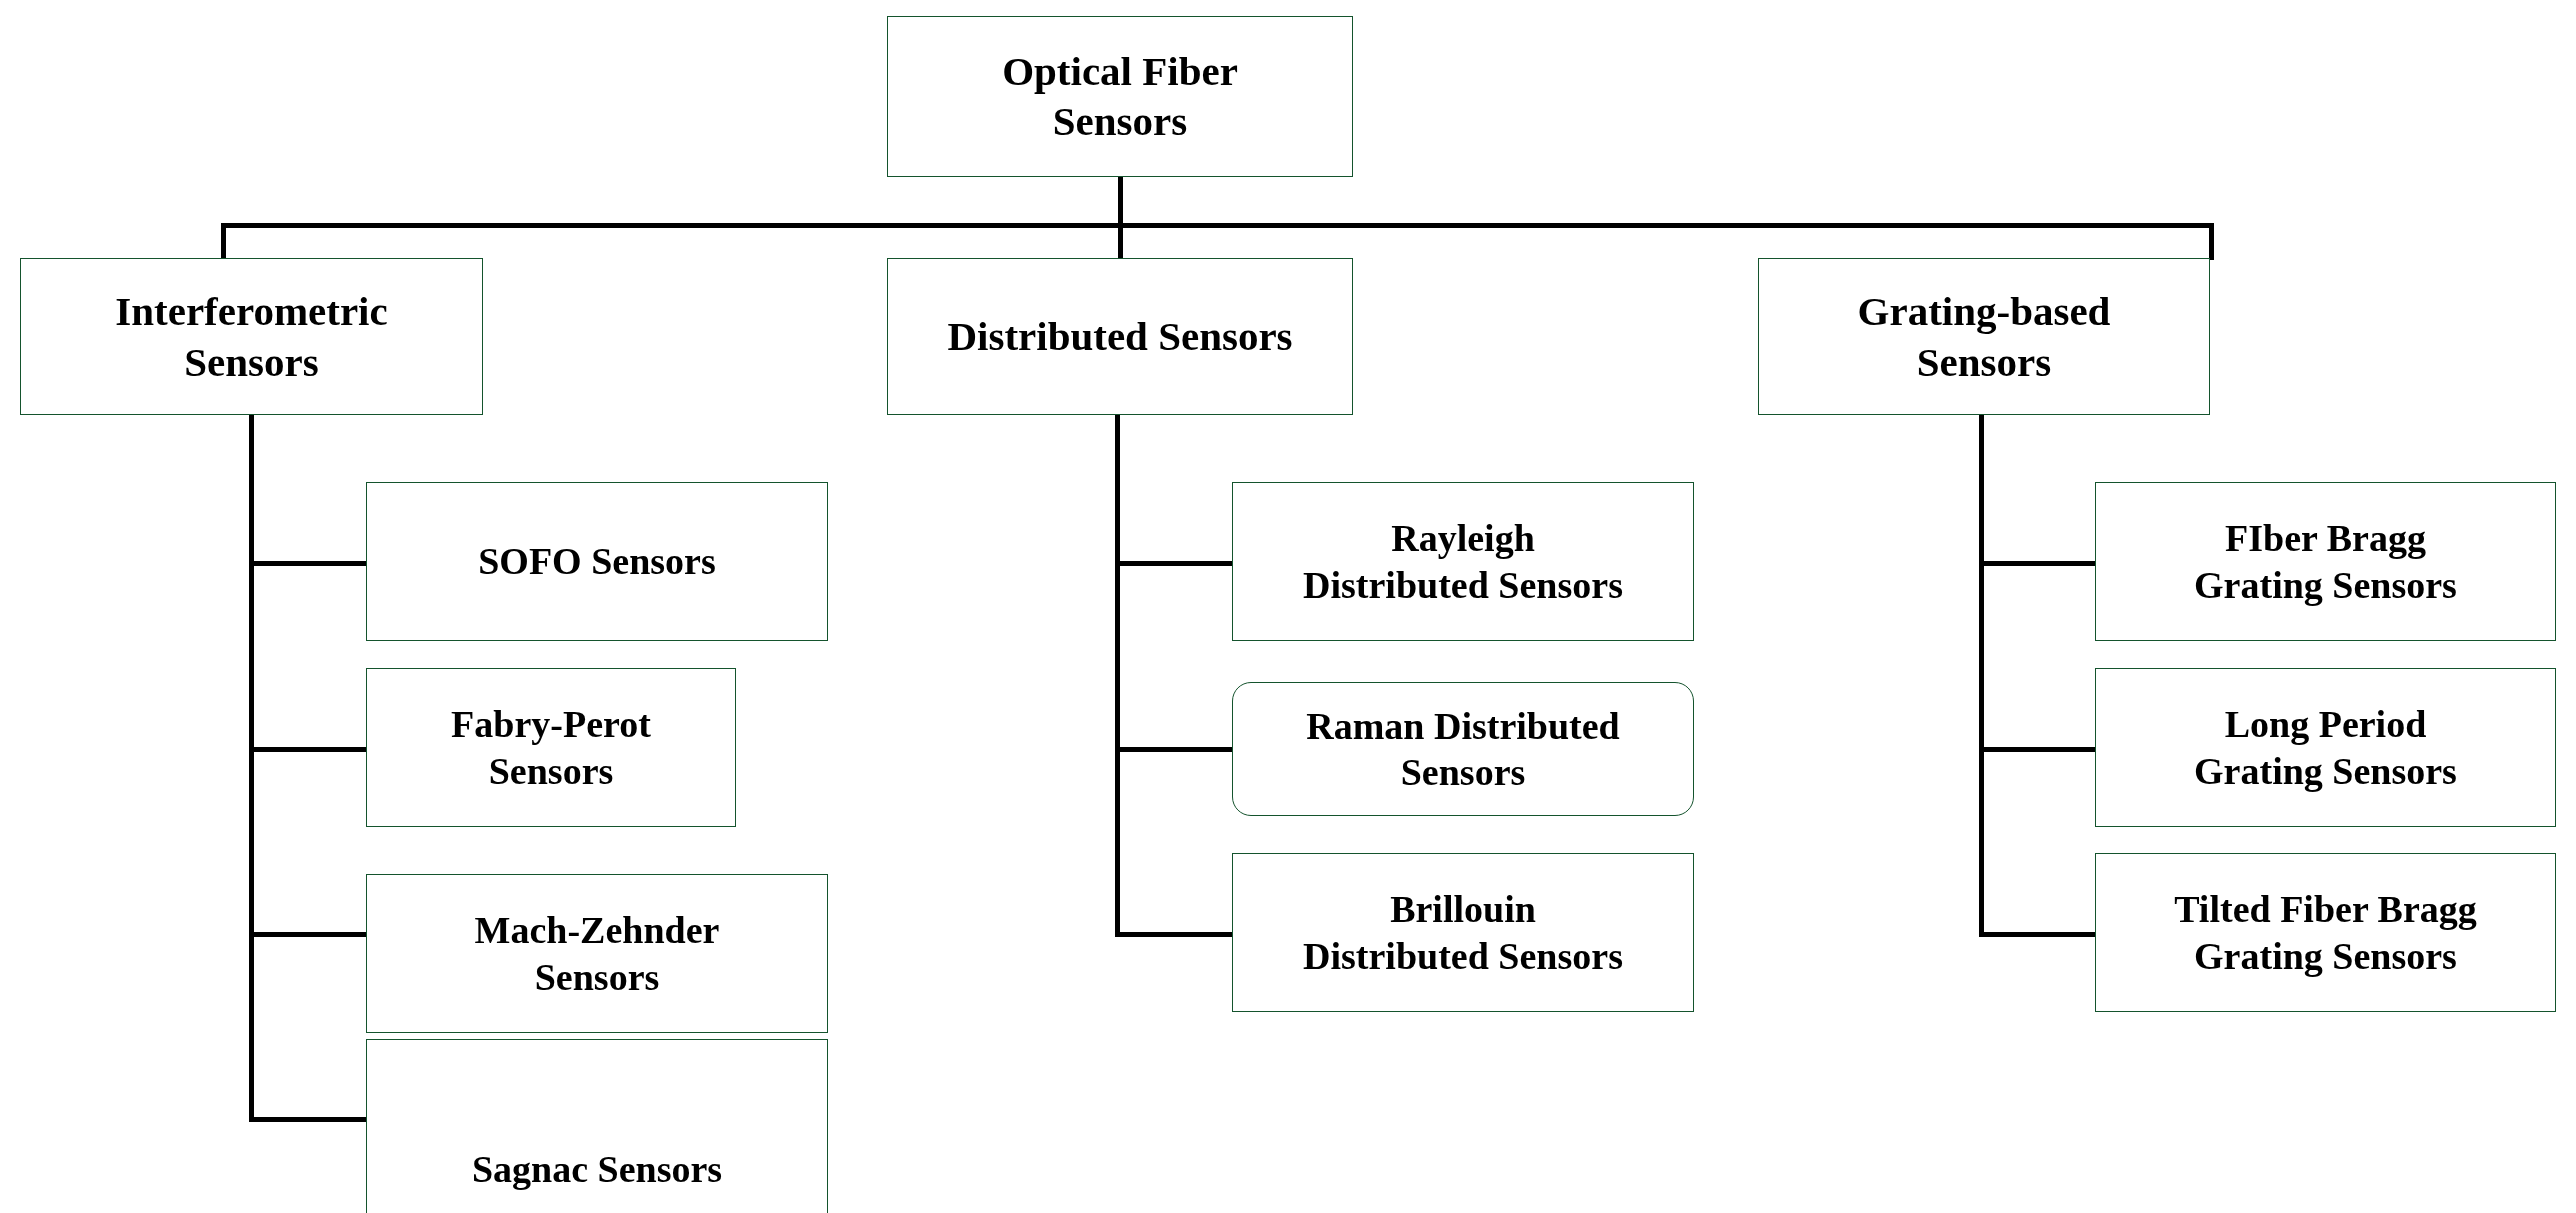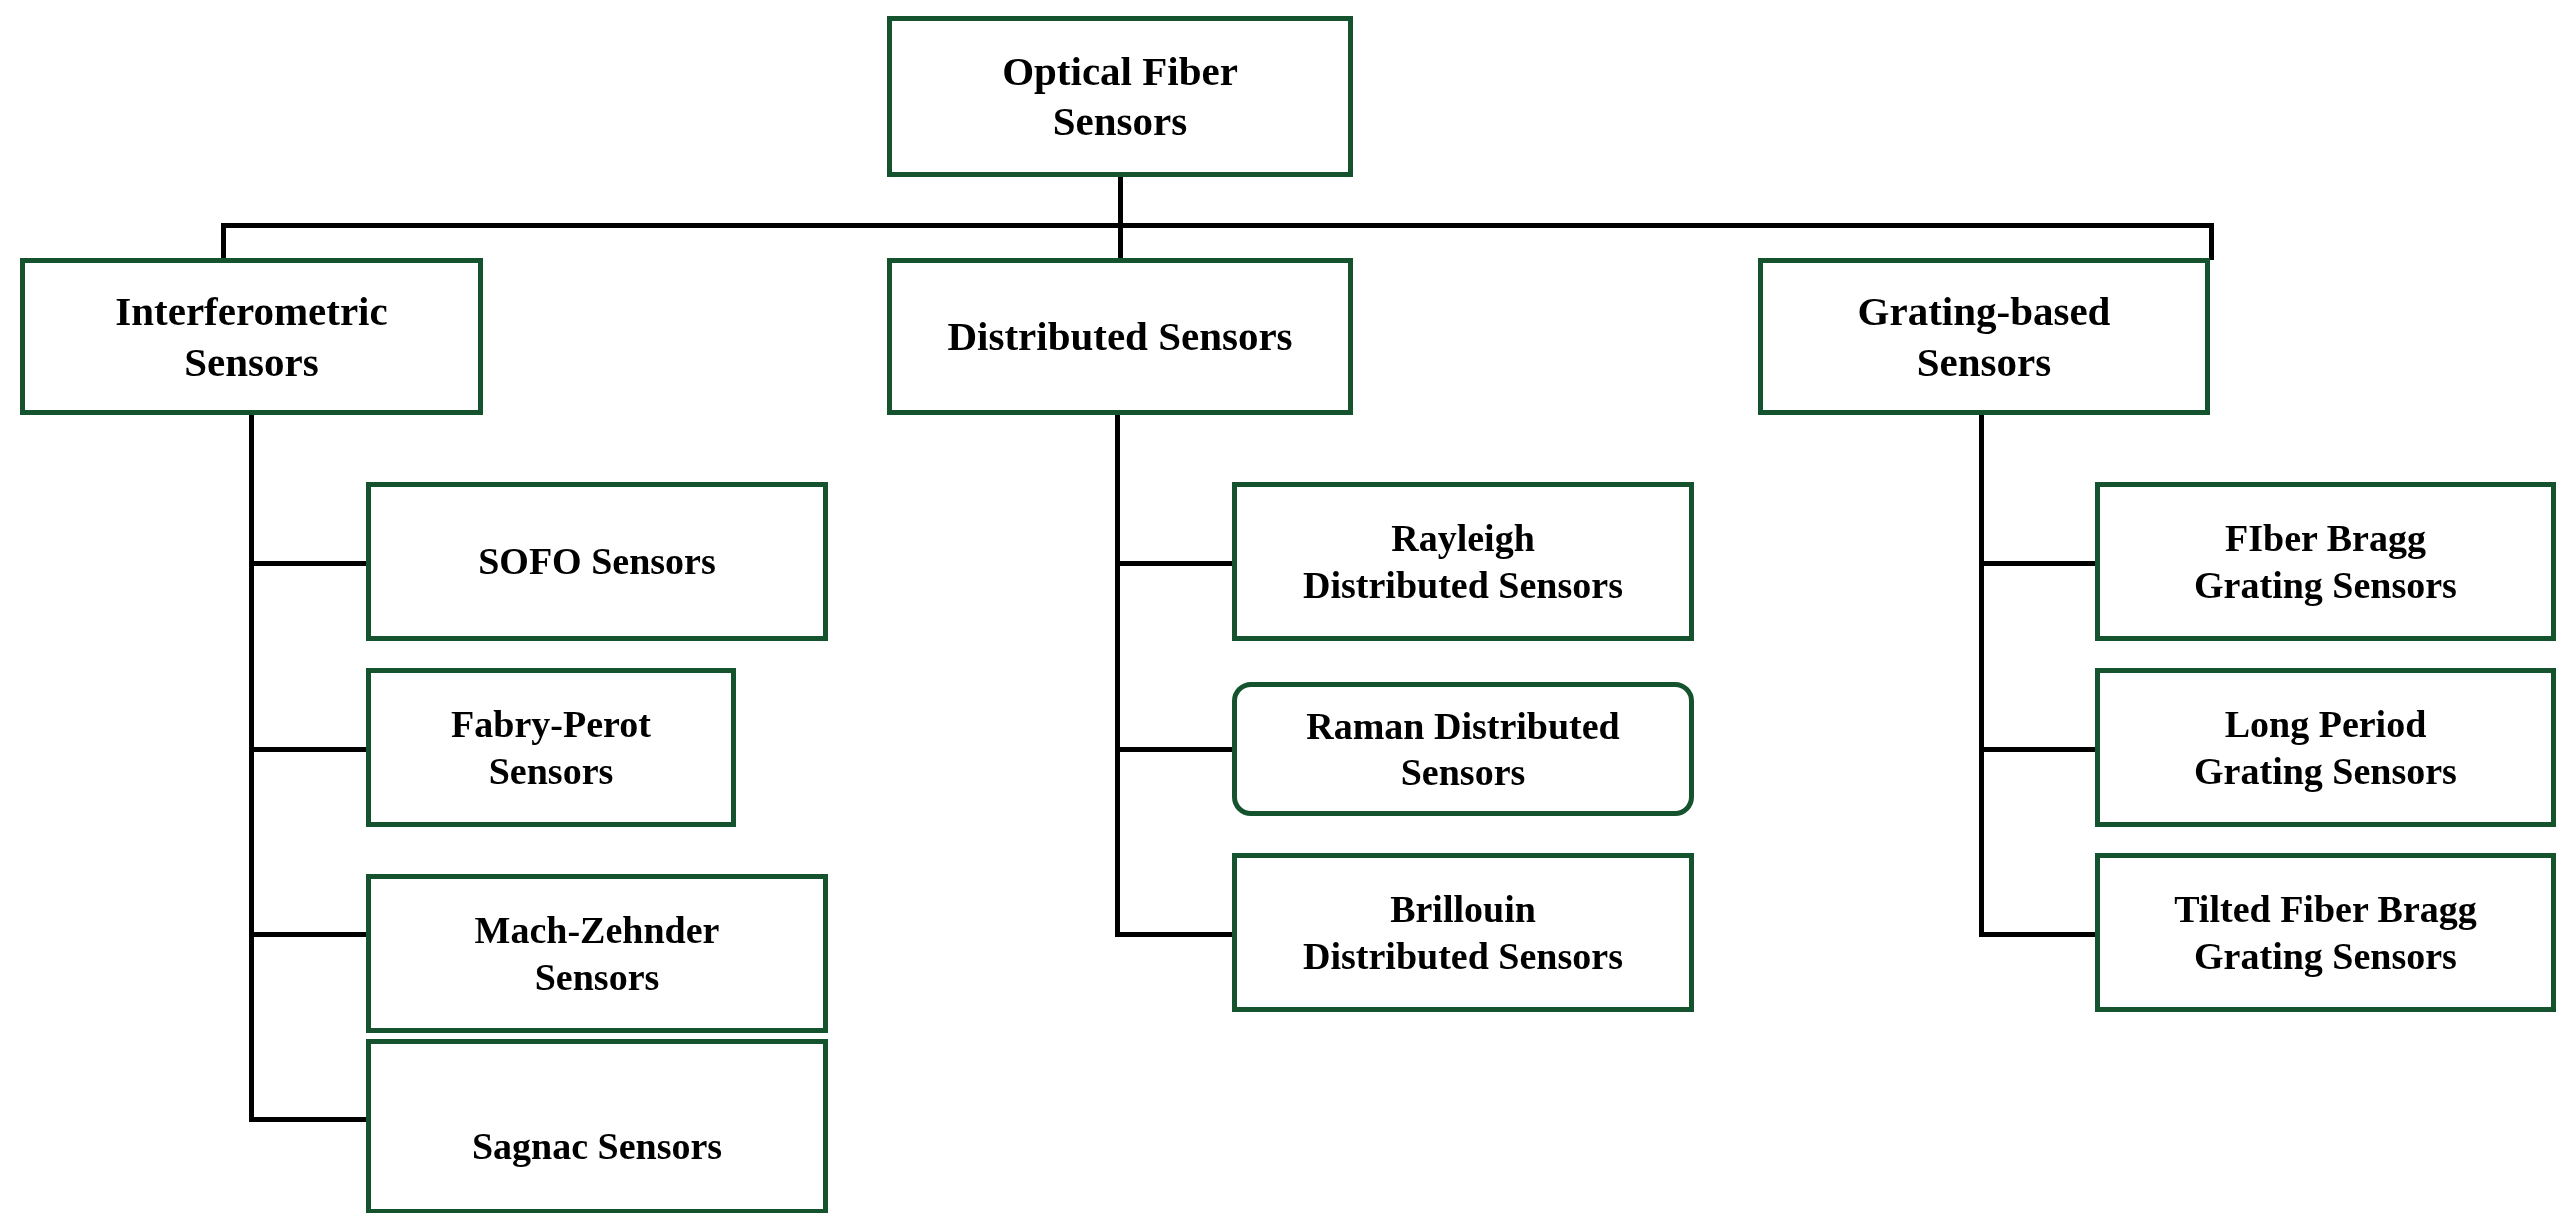--- a/index.html
+++ b/index.html
@@ -12,21 +12,21 @@
     position: relative;
     width: 2576px;
     height: 1213px;
     background: #ffffff;
     font-family: "Liberation Serif", "DejaVu Serif", serif;
     overflow: hidden;
   }
   .node {
     position: absolute;
     box-sizing: border-box;
-    border: 5px solid #14532d;
+    border: 1px solid #14532d;
     background: #ffffff;
     display: flex;
     align-items: center;
     justify-content: center;
     text-align: center;
     font-weight: bold;
     color: #000000;
     line-height: 1.22;
     z-index: 3;
   }
@@ -35,21 +35,21 @@
     width: 100%;
     padding: 0 7px;
     box-sizing: border-box;
   }
   
   .lvl1 { font-size: 41px; }
   .lvl2 { font-size: 41px; }
   .lvl3 { font-size: 38px; }
 
   
-  .nudge-up { align-items: flex-start; padding-top: 79px; }
+  .nudge-up { align-items: flex-start; padding-top: 106px; }
 
   
   .hline {
     position: absolute;
     height: 5px;
     background: #000000;
     z-index: 1;
   }
   .vline {
     position: absolute;

